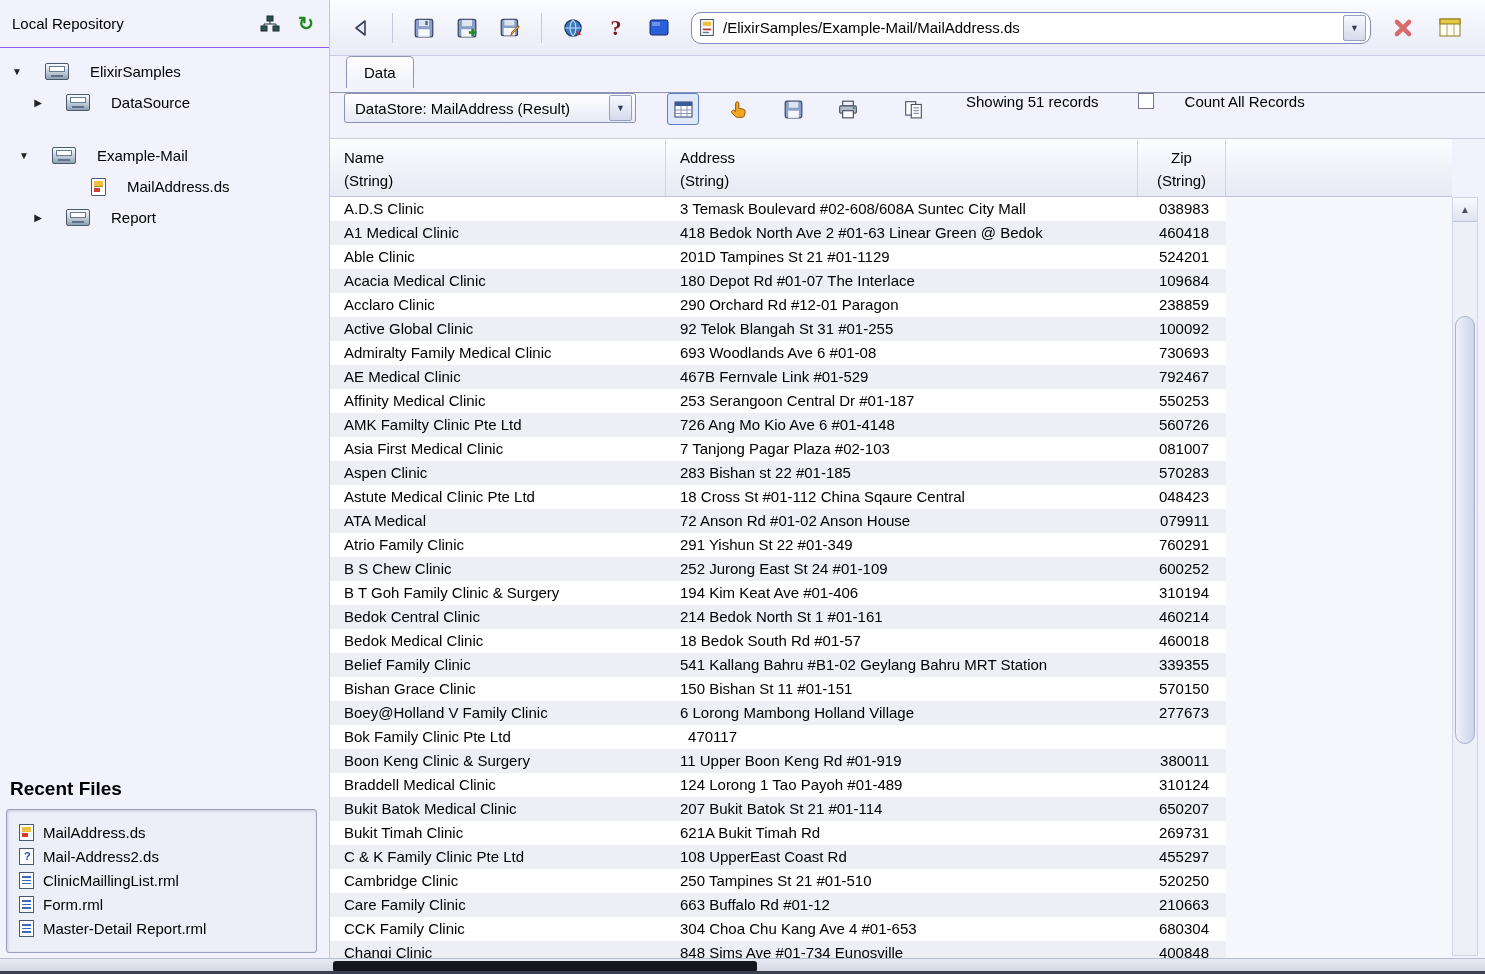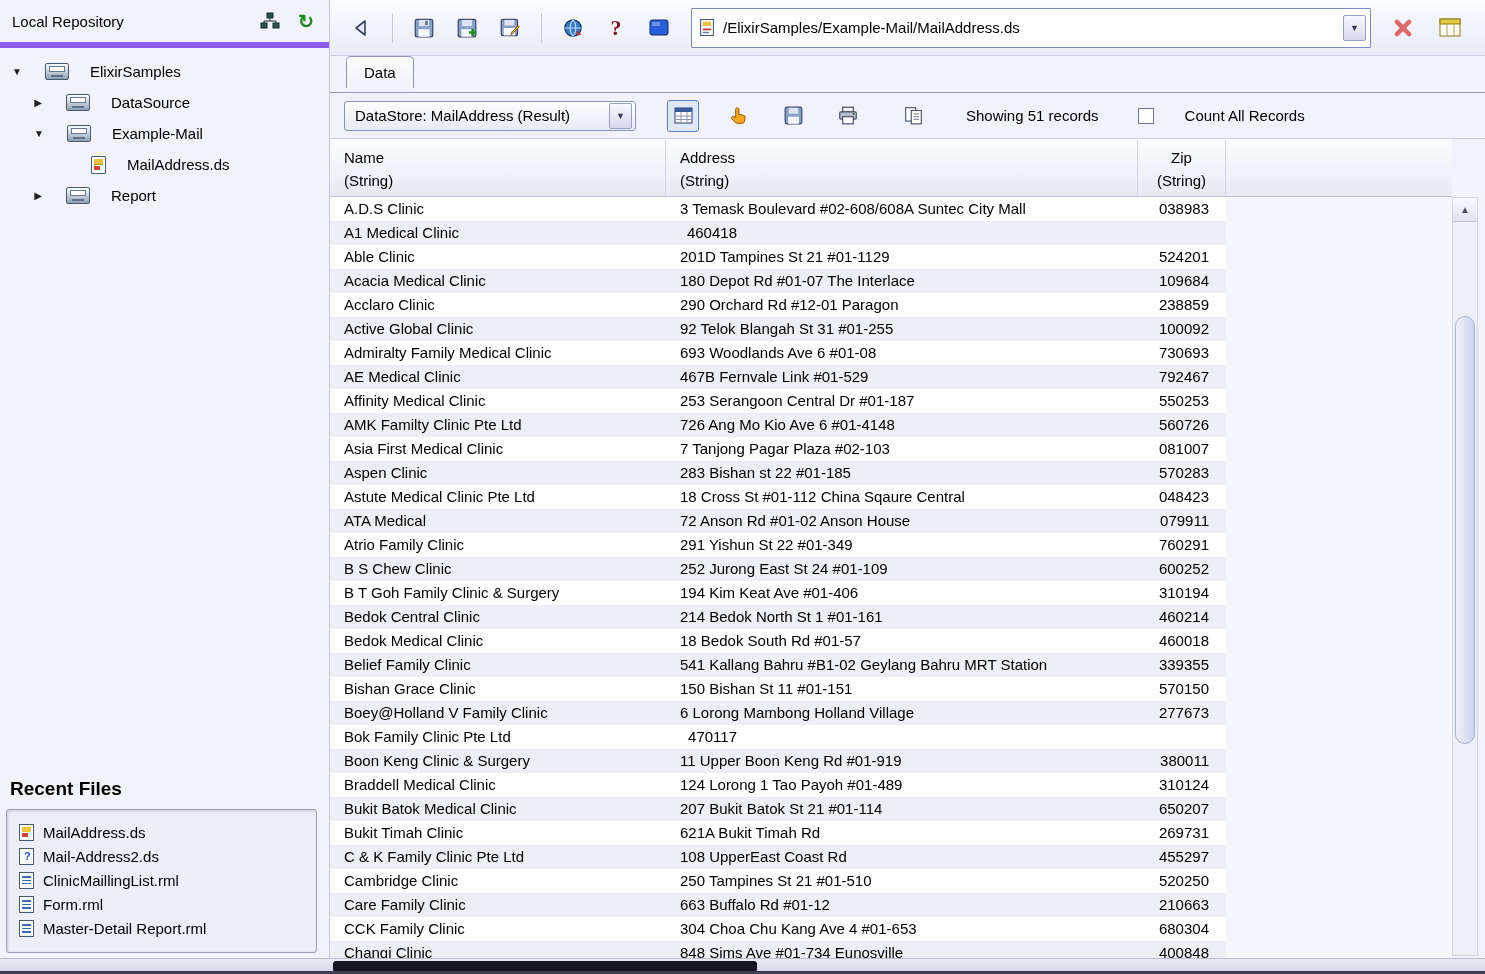--- a/index.html
+++ b/index.html
@@ -1,21 +1,21 @@
 <!DOCTYPE html>
 <html><head>
 <meta charset="utf-8">
 <style>
   *{margin:0;padding:0;box-sizing:border-box}
   html,body{width:1485px;height:974px;overflow:hidden}
   body{font-family:"Liberation Sans",sans-serif;font-size:15px;color:#000;background:#eef0f9;position:relative}
 
   
   .sidebar{position:absolute;left:0;top:0;width:330px;bottom:16px;background:#f1f2fb;border-right:1px solid #c3c6dd}
-  .sidebar-header{height:48px;display:flex;align-items:center;padding:0 12px;border-bottom:6px solid #8b5cf6}
+  .sidebar-header{height:48px;display:flex;align-items:center;padding:0 12px;border-bottom:1px solid #8b5cf6}
   .sidebar-title{font-size:15px}
   .header-icons{margin-left:auto;display:flex;gap:14px;align-items:center}
   .hicon{width:22px;height:22px;display:flex;align-items:center;justify-content:center}
   .refresh-glyph{color:#1f8a1f;font-weight:bold;font-size:19px;line-height:1}
 
   .tree{padding-top:8px}
   .tree-item{display:flex;align-items:center;height:31px;gap:21px;cursor:default}
   .arrow{width:14px;text-align:center;font-size:10px;color:#222;flex:0 0 auto}
   .arrow.down::before{content:"▼"}
   .arrow.right::before{content:"▶"}
@@ -42,33 +42,33 @@
 
   
   .main{position:absolute;left:330px;top:0;right:0;bottom:16px;background:#f1f2fb}
 
   .toolbar{position:absolute;left:0;right:0;top:0;height:56px;display:flex;align-items:center;padding:0 14px;gap:9px;
      border-bottom:1px solid #c9cde2;background:linear-gradient(#fbfcff,#e9ebf7)}
   .tbtn{width:34px;height:34px;display:flex;align-items:center;justify-content:center;border-radius:3px;flex:0 0 auto}
   .sep{width:1px;height:30px;background:#c5c9de;margin:0 5px;flex:0 0 auto}
   .help-glyph{font-family:"Liberation Serif",serif;font-weight:bold;font-size:22px;color:#7a1a1a}
 
-  .path-combo{flex:1;height:40px;background:#fff;border:1px solid #7d89bd;border-radius:1px;display:flex;align-items:center;
+  .path-combo{flex:1;height:32px;background:#fff;border:1px solid #7d89bd;border-radius:10px;display:flex;align-items:center;
      padding:0 4px 0 7px;gap:8px;margin-left:6px;overflow:hidden}
   .path-text{flex:1;white-space:nowrap;overflow:hidden}
   .ddbtn{width:23px;height:26px;border:1px solid #97a0c2;border-radius:2px;background:linear-gradient(#f8f9ff,#d5daec);
      display:flex;align-items:center;justify-content:center;flex:0 0 auto}
   .ddbtn::before{content:"▼";font-size:9px;color:#333a5a}
 
   .tabstrip{position:absolute;top:56px;left:0;right:0;height:37px;border-bottom:1px solid #8f94b8;display:flex;align-items:flex-start;padding-left:16px}
   .tab{height:32px;padding:0 17px;border:1px solid #8f94b8;border-bottom:none;border-radius:5px 5px 0 0;
      display:flex;align-items:center;margin-bottom:-1px;background:linear-gradient(#ffffff,#f0f1fa);position:relative;z-index:2}
   .tab.active::after{content:"";position:absolute;left:1px;right:1px;bottom:-1px;height:2px;background:#f4f5fc}
 
-  .dsbar{position:absolute;top:93px;left:0;right:0;height:46px;display:flex;align-items:center;padding:0 14px;gap:23px;border-bottom:1px solid #c9cde2}
+  .dsbar{position:absolute;top:93px;left:0;right:0;height:46px;display:flex;align-items:flex-start;padding:0 14px;gap:23px;border-bottom:1px solid #c9cde2}
   .ds-combo{width:292px;height:30px;border:1px solid #8a92b8;border-radius:3px;background:linear-gradient(#ffffff,#e8eaf5);
      display:flex;align-items:center;padding:0 3px 0 10px;justify-content:space-between;flex:0 0 auto;margin-right:8px}
   .icon-btn{width:32px;height:32px;display:flex;align-items:center;justify-content:center;border-radius:3px;flex:0 0 auto}
   .icon-btn.selected{border:1px solid #5a7fc0;background:#dfe8fa}
   .records-label{margin-left:14px;white-space:nowrap}
   .checkbox{width:16px;height:16px;border:1px solid #707890;background:#fff;margin-left:16px;flex:0 0 auto}
   .count-label{margin-left:8px;white-space:nowrap}
 
   
   .thead{position:absolute;top:139px;left:0;right:33px;height:58px;display:flex;
@@ -124,21 +124,21 @@
   <div class="tree-item" style="padding-left: 10px;">
       <span class="arrow down"></span>
       <span class="ticon repo"></span>
       <span class="tlabel">ElixirSamples</span>
     </div>
       <div class="tree-item" style="padding-left: 31px;">
       <span class="arrow right"></span>
       <span class="ticon repo"></span>
       <span class="tlabel">DataSource</span>
     </div>
-      <div class="tree-item" style="padding-left: 32px;">
+      <div class="tree-item" style="padding-left: 17px; margin-top: 22px;">
       <span class="arrow down"></span>
       <span class="ticon repo"></span>
       <span class="tlabel">Example-Mail</span>
     </div>
       <div class="tree-item" style="padding-left: 52px;">
       <span class="arrow none"></span>
       <span class="ticon dsfile"></span>
       <span class="tlabel">MailAddress.ds</span>
     </div>
       <div class="tree-item" style="padding-left: 31px;">
@@ -319,20 +319,21 @@
 
   <div class="tbody">
 
   <div class="row">
       <span class="cell name">A.D.S Clinic</span>
       <span class="cell addr">3 Temask Boulevard #02-608/608A Suntec City Mall</span>
       <span class="cell zip">038983</span>
     </div>
       <div class="row">
       <span class="cell name">A1 Medical Clinic</span>
+      <span class="cell addr">418 Bedok North Ave 2 #01-63 Linear Green @ Bedok</span>
       <span class="cell zip">460418</span>
     </div>
       <div class="row">
       <span class="cell name">Able Clinic</span>
       <span class="cell addr">201D Tampines St 21 #01-1129</span>
       <span class="cell zip">524201</span>
     </div>
       <div class="row">
       <span class="cell name">Acacia Medical Clinic</span>
       <span class="cell addr">180 Depot Rd #01-07 The Interlace</span>

